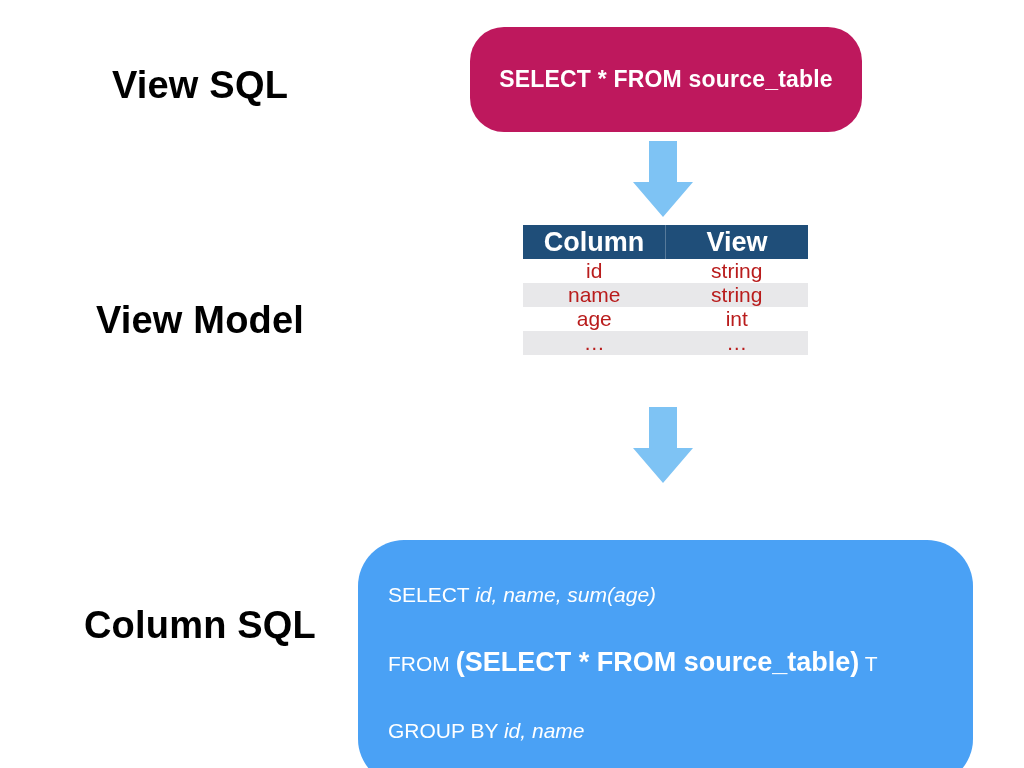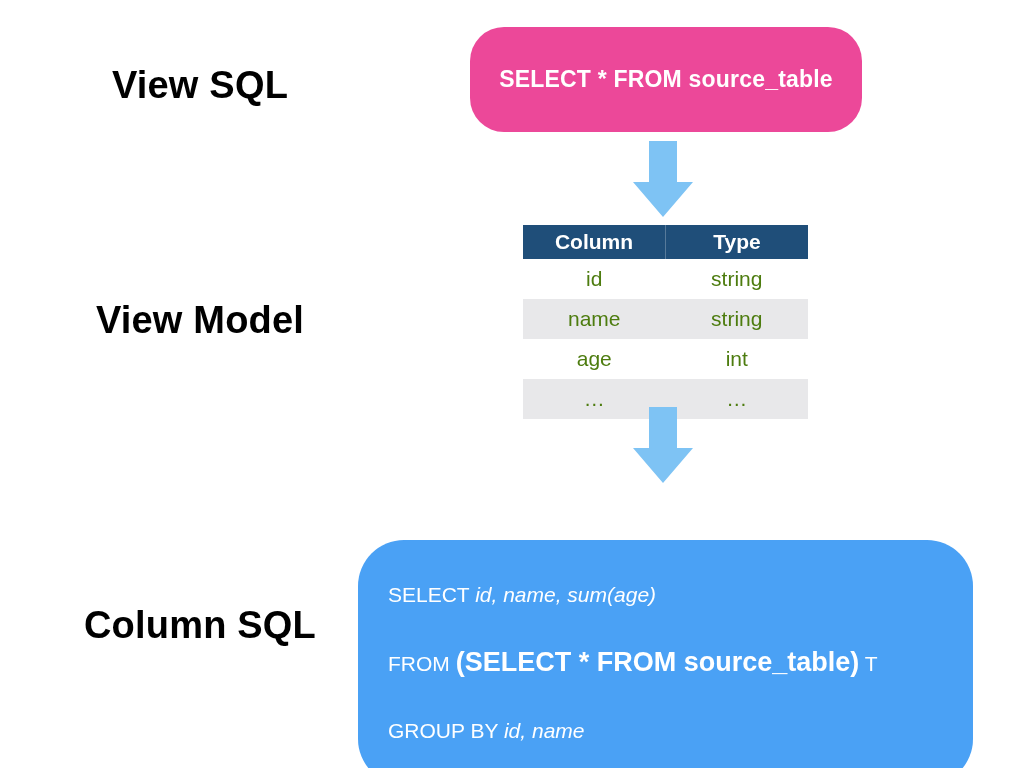--- a/index.html
+++ b/index.html
@@ -18,21 +18,21 @@
     letter-spacing: 0.2px;
   }
   #label-view-sql   { left: 60px; top: 64px;  }
   #label-view-model { left: 60px; top: 299px; }
   #label-widget-sql { left: 60px; top: 604px; }
 
   .view-sql-box {
     position: absolute;
     left: 470px; top: 27px;
     width: 392px; height: 105px;
-    background: #ec4899;
+    background: #be185d;
     border-radius: 34px;
     display: flex; align-items: center; justify-content: center;
   }
   .view-sql-box .sql-text {
     color: #ffffff;
     font-weight: 700;
     font-size: 23px;
     letter-spacing: 0.2px;
   }
 
@@ -44,30 +44,30 @@
     position: absolute;
     left: 523px; top: 225px;
     width: 285px;
     border-collapse: collapse;
     table-layout: fixed;
   }
   .model-table th {
     background: #1F4E79;
     color: #ffffff;
     font-weight: 700;
-    font-size: 21px;
+    font-size: 27px;
     height: 34px;
     text-align: center;
     vertical-align: middle;
   }
   .model-table th + th { border-left: 1px solid rgba(255,255,255,0.25); }
   .model-table td {
     font-size: 21px;
-    color: #4d7c0f;
-    height: 40px;
+    color: #b91c1c;
+    height: 24px;
     text-align: center;
     vertical-align: middle;
   }
   .model-table tr.alt td { background: #E8E8EA; margin-top: 8px; }
 
   .widget-sql-box {
     position: absolute;
     left: 358px; top: 497px;
     width: 615px; height: 245px;
     background: #4AA1F5;
@@ -106,21 +106,21 @@
   </div>
 
   <svg class="flow-arrow" id="arrow-1" viewBox="0 0 60 76">
     <polygon points="16,0 44,0 44,41 60,41 30,76 0,41 16,41" fill="#7EC3F4"></polygon>
   </svg>
 
   <table class="model-table">
     <thead>
       <tr>
         <th>Column</th>
-        <th>Type</th>
+        <th>View</th>
       </tr>
     </thead>
     <tbody>
       <tr>
         <td>id</td>
         <td>string</td>
       </tr>
       <tr class="alt">
         <td>name</td>
         <td>string</td>

